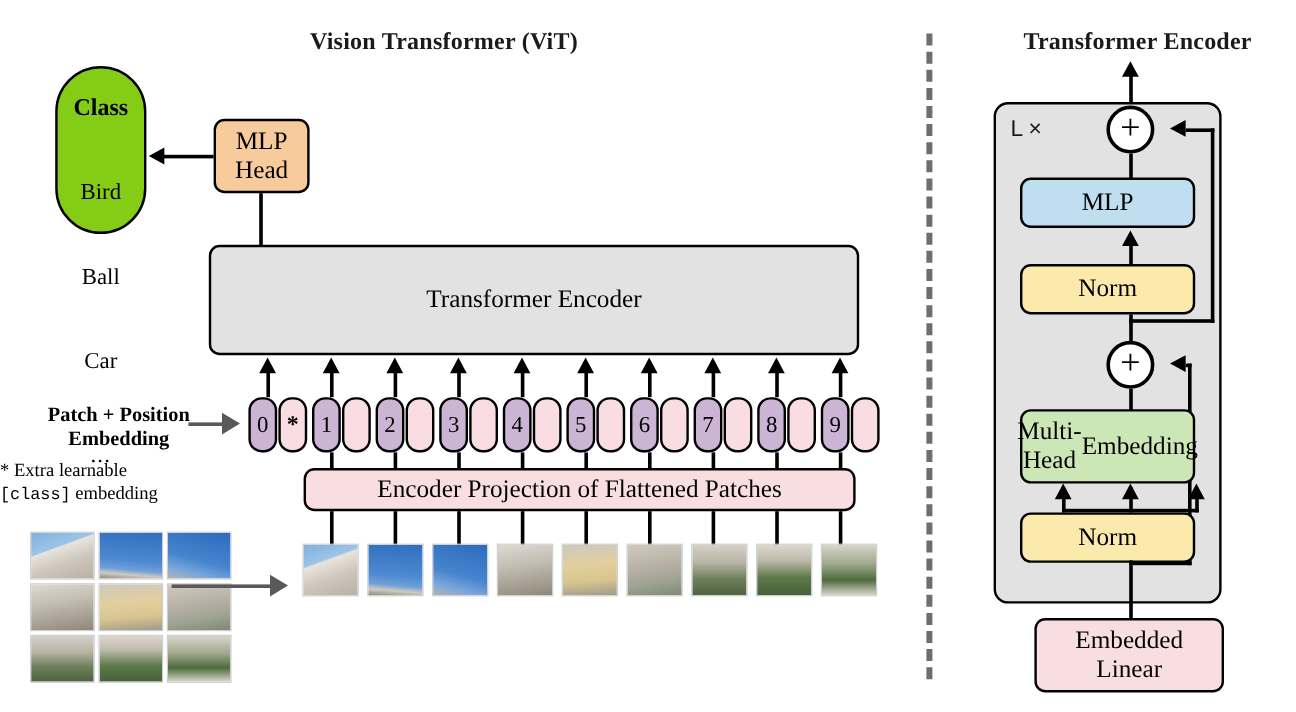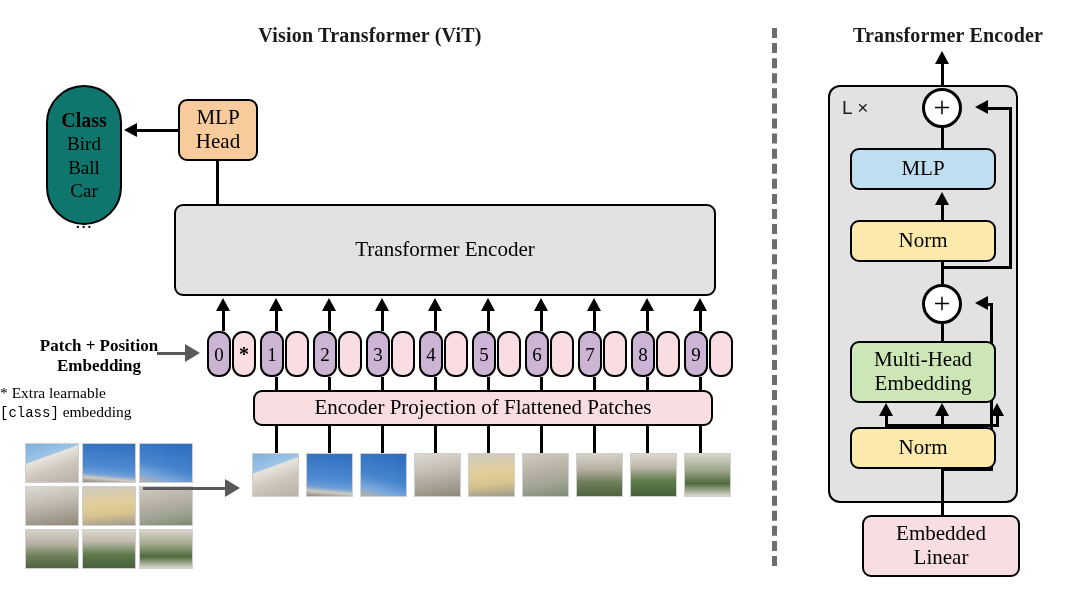--- a/index.html
+++ b/index.html
@@ -141,21 +141,21 @@
   #divider {
     width: 0;
     border-left: 5px dashed #6e6e6e;
   }
 </style>
 </head>
 <body>
 
 <div class="abs panel-title" style="left:200px; top:24px; width:340px;">Vision Transformer (ViT)</div>
 
-<div class="abs box" id="class-pill" style="left:46px; top:85px; width:76px; height:140px; background:#0f766e;">
+<div class="abs box" id="class-pill" style="left:46px; top:55px; width:76px; height:140px; background:#84cc16;gap:47px;">
   <div class="hdr">Class</div>
   <div class="row">Bird</div>
   <div class="row">Ball</div>
   <div class="row">Car</div>
   <div class="dots">...</div>
 </div>
 
 <div class="abs hline" style="left:136px; top:129px; width:42px;"></div>
 <div class="abs arrow-left" style="left:124px; top:123px;"></div>
 
@@ -348,21 +348,21 @@
 </div>
 <div class="abs hline" style="left:988px; top:303px; width:5px;"></div>
 <div class="abs vline" style="left:990px; top:303px; height:168px;"></div>
 <div class="abs hline" style="left:941px; top:468px; width:52px;"></div>
 <div style="position:absolute; left:975px; top:296px; width:0; height:0;
             border-top:7.5px solid transparent; border-bottom:7.5px solid transparent;
             border-right:13px solid #000;"></div>
 
 <div class="abs vline" style="left:941px; top:324px; height:18px;"></div>
 
-<div class="abs box rbox enc-box" style="left:850px; top:341px; width:146px; height:62px; background:#cce7b5; flex-direction:column;">
+<div class="abs box rbox enc-box" style="left:850px; top:341px; width:146px; height:62px; background:#cce7b5; flex-direction:row;">
   <span>Multi-Head</span>
   <span>Embedding</span>
 </div>
 
 <div class="abs" style="left:0; top:0;">
   <div class="abs hline" style="left:885px; top:424px; width:114px;"></div>
   <div class="abs vline" style="left:885px; top:414px; height:13px;"></div>
   <div class="abs arrow-up" style="left:879px; top:403px;"></div>
   <div class="abs vline" style="left:941px; top:406px; height:21px;"></div>
   <div class="abs arrow-up" style="left:935px; top:403px;"></div>

